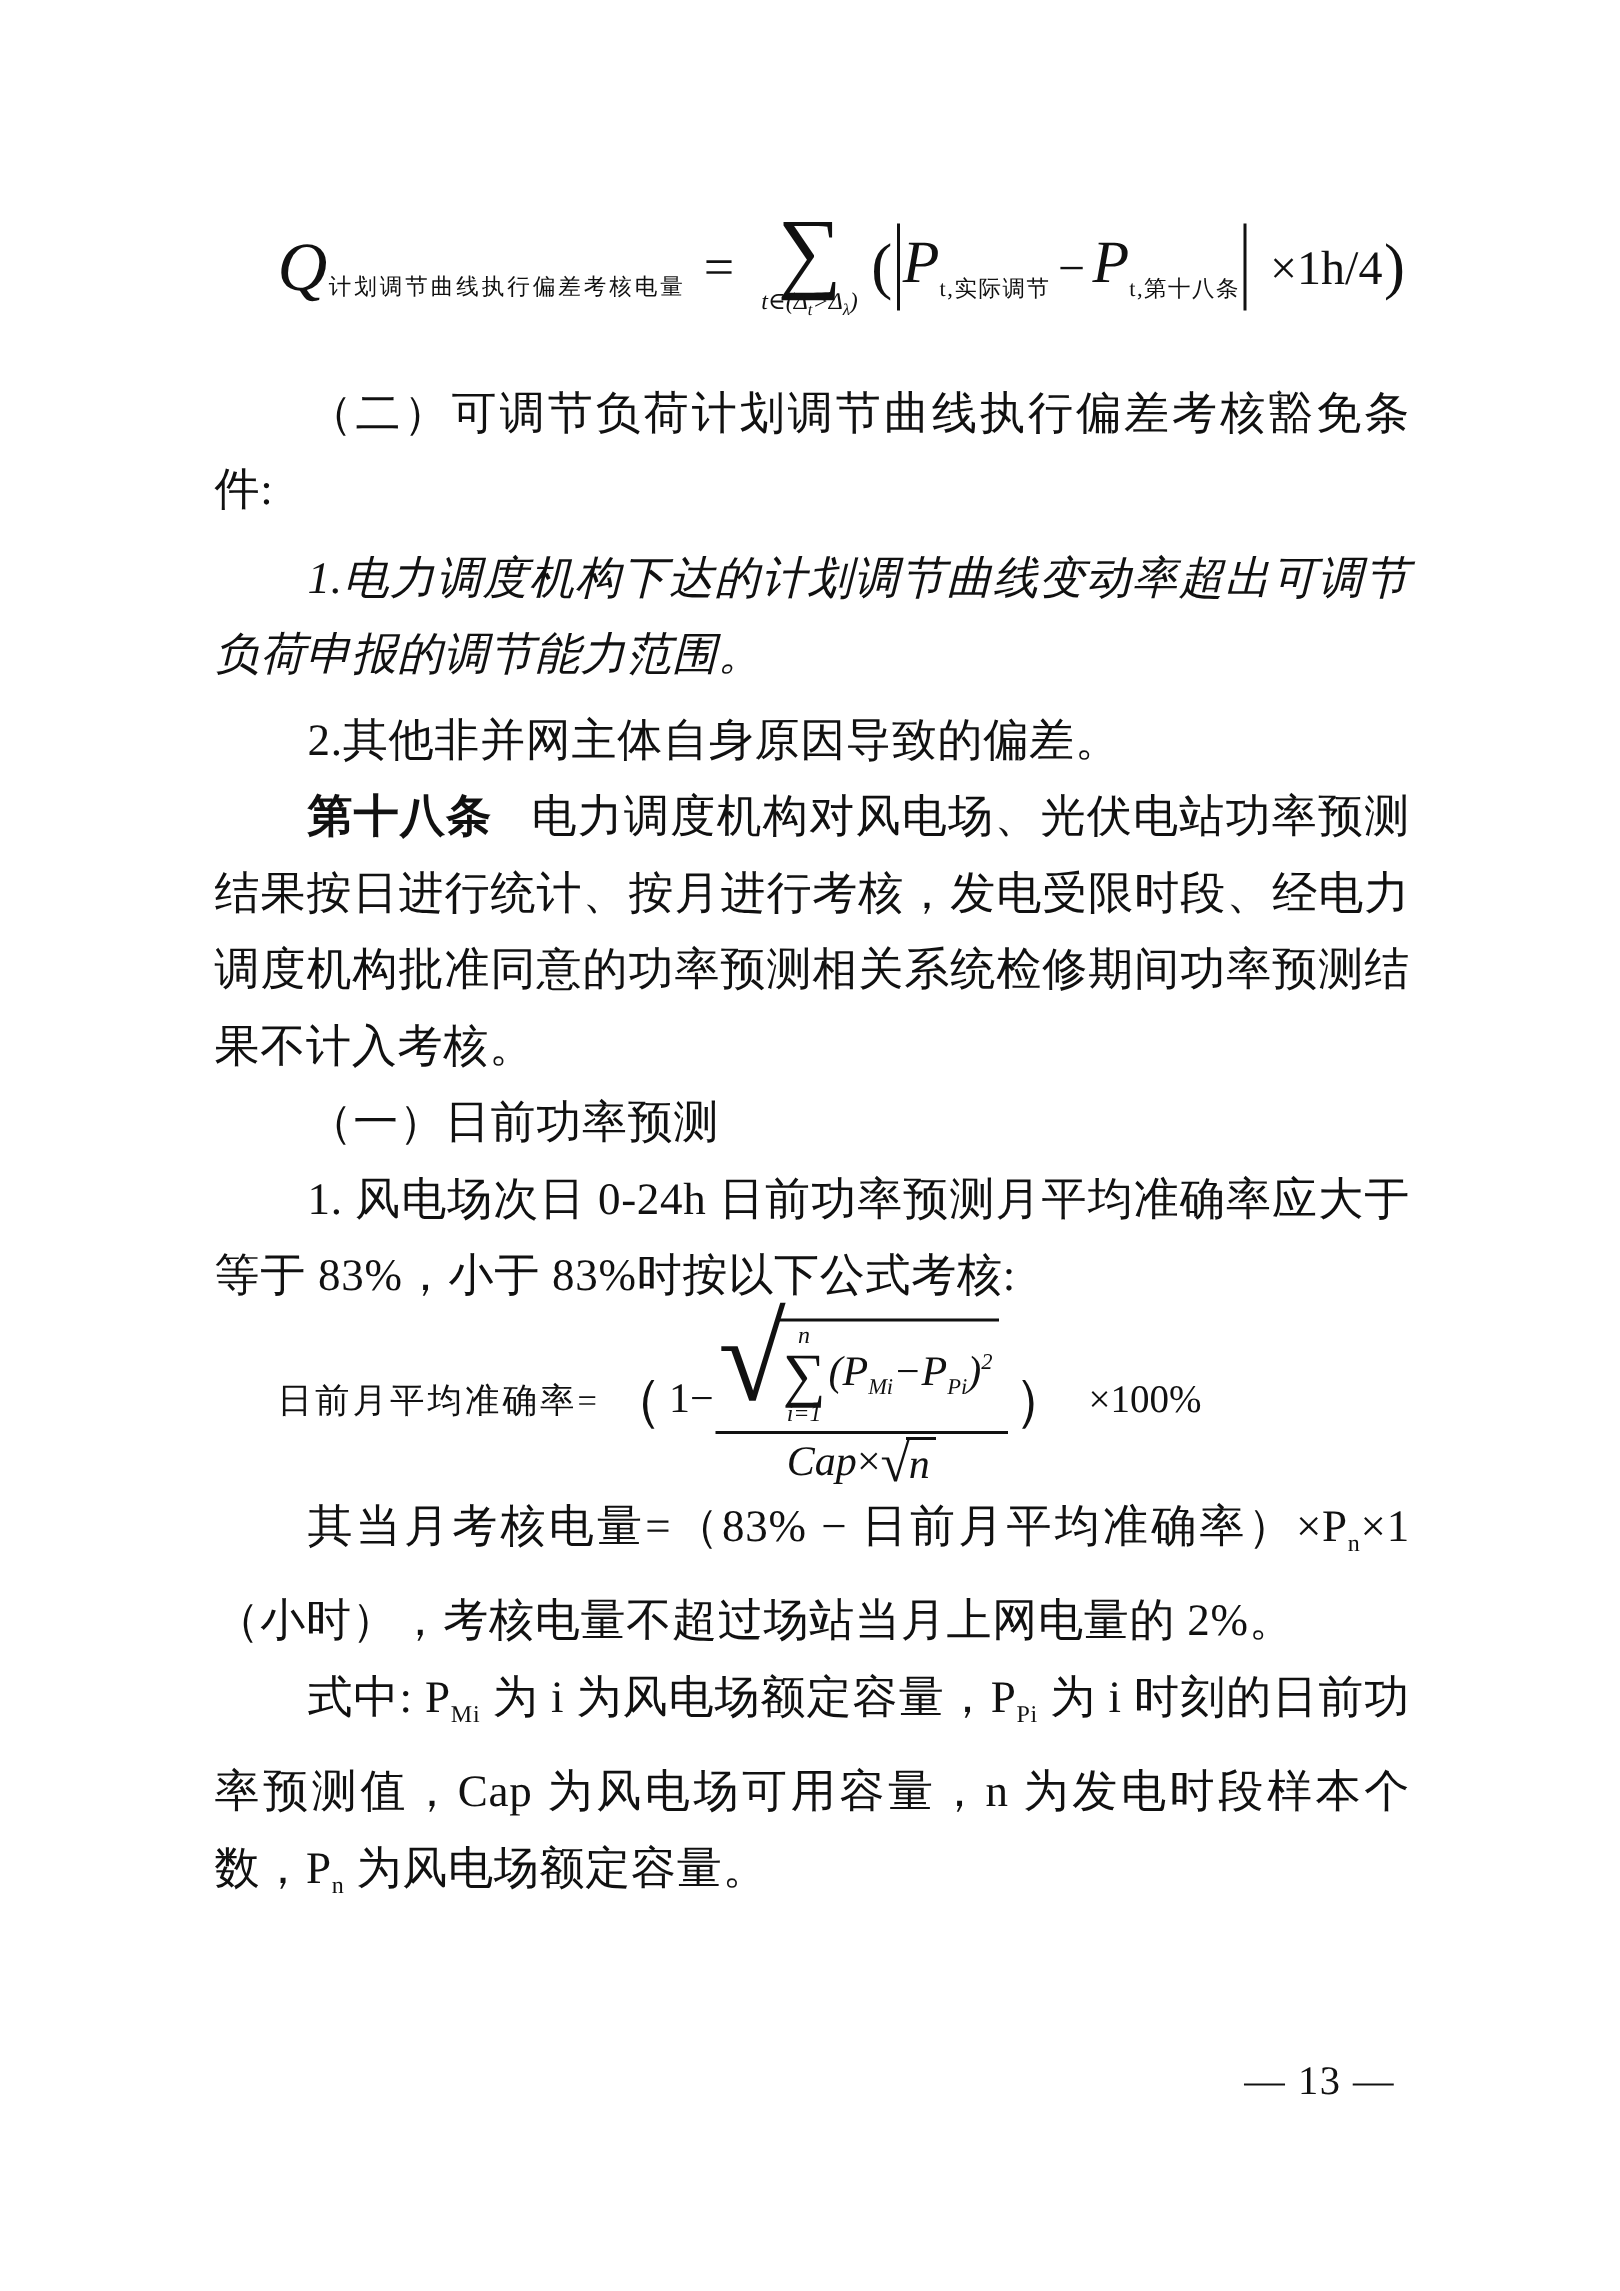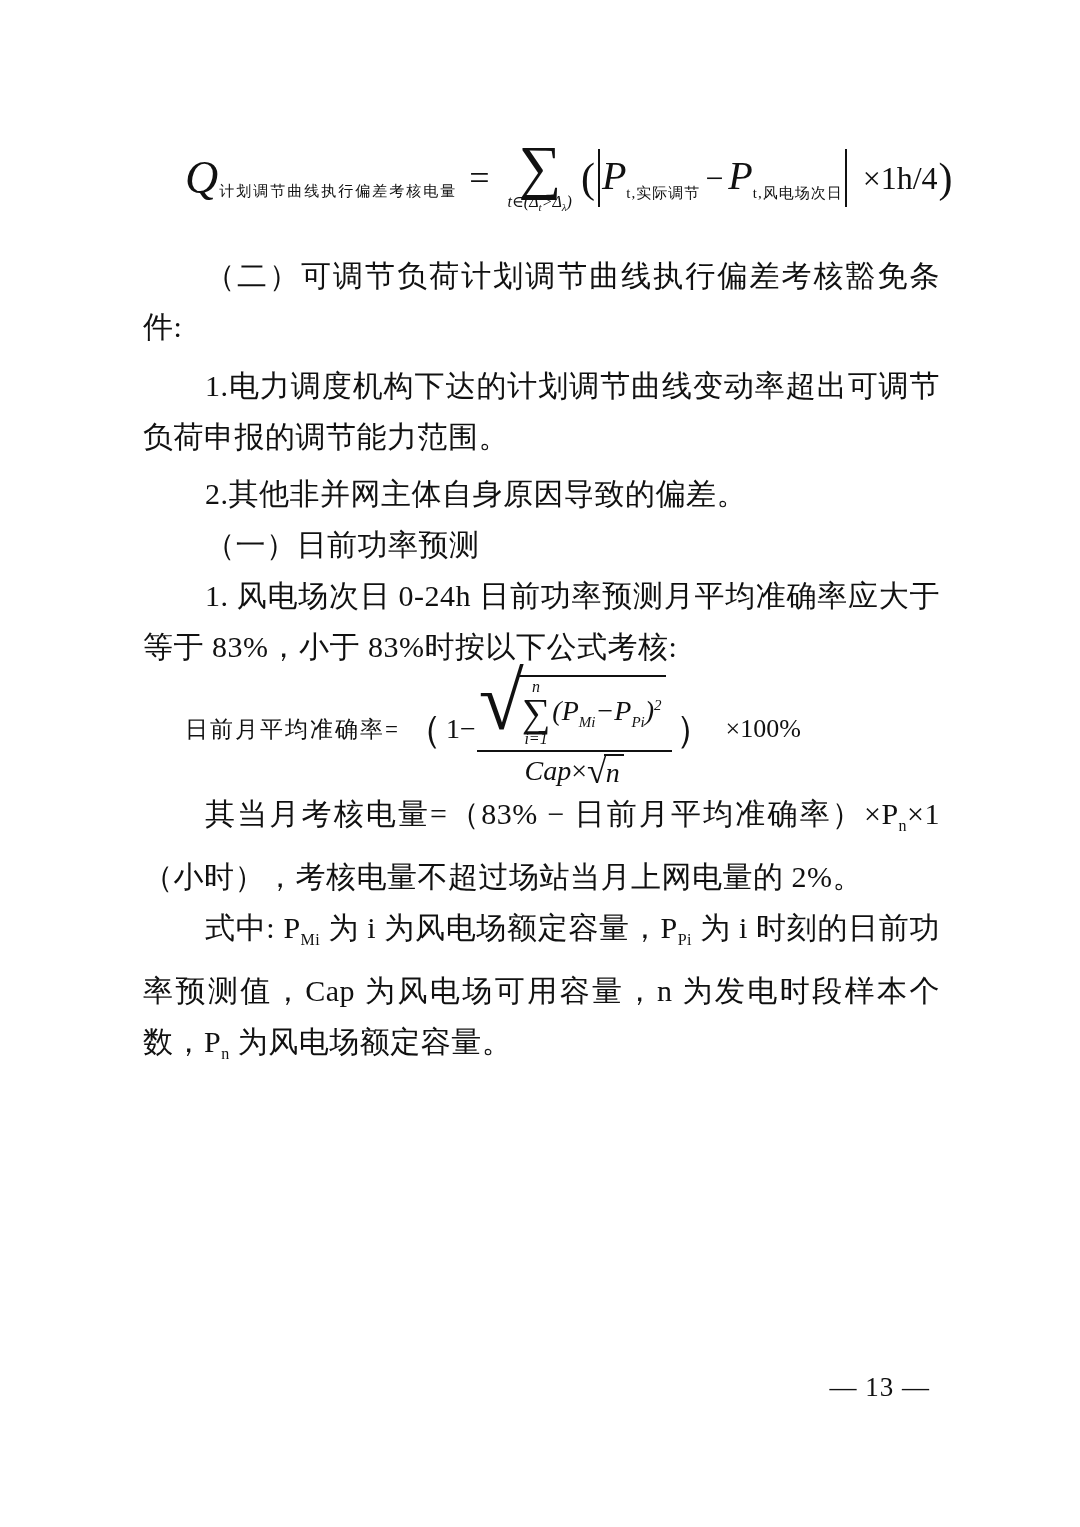--- a/index.html
+++ b/index.html
@@ -87,38 +87,41 @@
     <span class="qsub">计划调节曲线执行偏差考核电量</span>
     <span class="feq">=</span>
     <span class="sumstack">
       <span class="sumsym">∑</span>
       <span class="sumlim"><span>t∈(Δ</span><sub>t</sub><span>&gt;Δ</span><sub>λ</sub><span>)</span></span>
     </span>
     <span class="fparen">(</span>
     <span class="vbar"></span>
     <span class="pterm"><span>P</span><sub>t,实际调节</sub></span>
     <span class="fminus">−</span>
-    <span class="pterm"><span>P</span><sub>t,风电场次日</sub></span>
+    <span class="pterm"><span>P</span><sub>t,第十八条</sub></span>
     <span class="vbar"></span>
     <span class="ftail">×1h/4</span>
     <span class="fparen">)</span>
   </div>
 
   <div class="para indent">
     <span>（二）可调节负荷计划调节曲线执行偏差考核豁免条件:</span>
   </div>
 
-  <div class="para indent" style="margin-top:8px;">
+  <div class="para indent" style="margin-top:8px;font-style:italic;">
     <span>1.电力调度机构下达的计划调节曲线变动率超出可调节负荷申报的调节能力范围。</span>
   </div>
 
   <div class="para indent" style="margin-top:6px;">
     <span>2.其他非并网主体自身原因导致的偏差。</span>
   </div>
 
+  <div class="para indent">
+    <span class="b">第十八条</span><span class="gap-after">电力调度机构对风电场、光伏电站功率预测结果按日进行统计、按月进行考核，发电受限时段、经电力调度机构批准同意的功率预测相关系统检修期间功率预测结果不计入考核。</span>
+  </div>
 
   <div class="para indent">
     <span>（一）日前功率预测</span>
   </div>
 
   <div class="para indent">
     <span>1. 风电场次日 0-24h 日前功率预测月平均准确率应大于等于 83%，小于 83%时按以下公式考核:</span>
   </div>
 
   <div class="f2">

